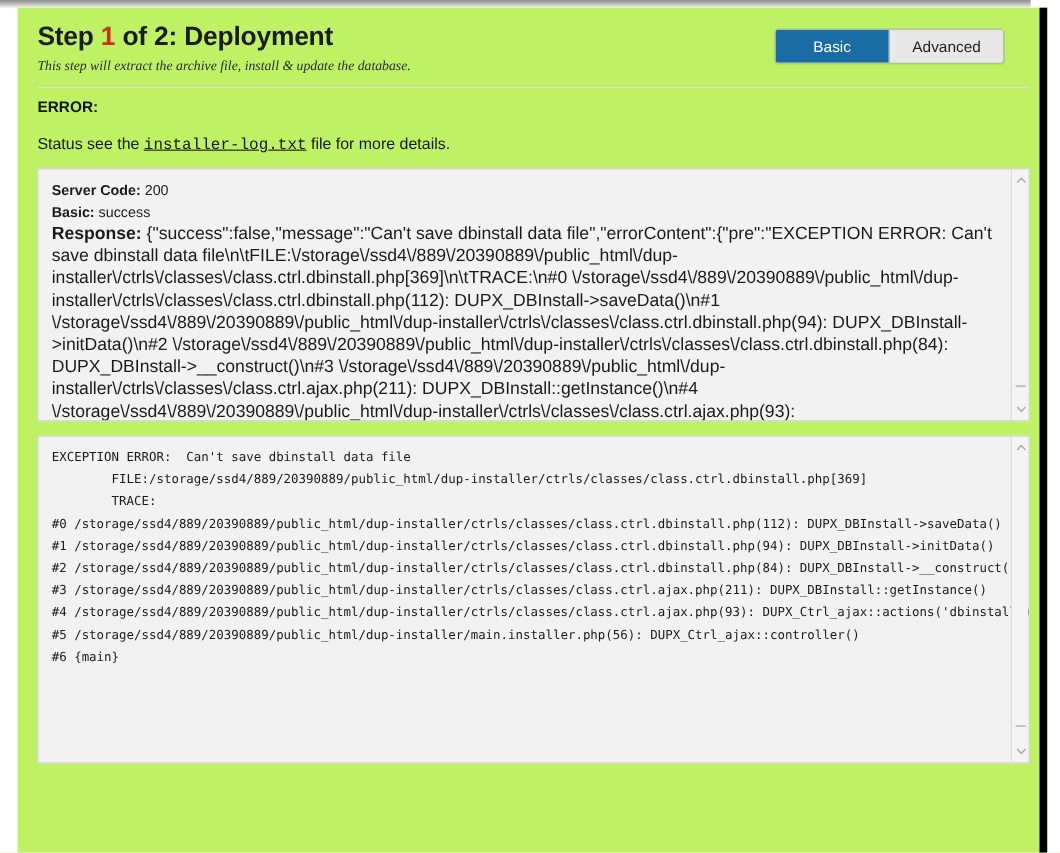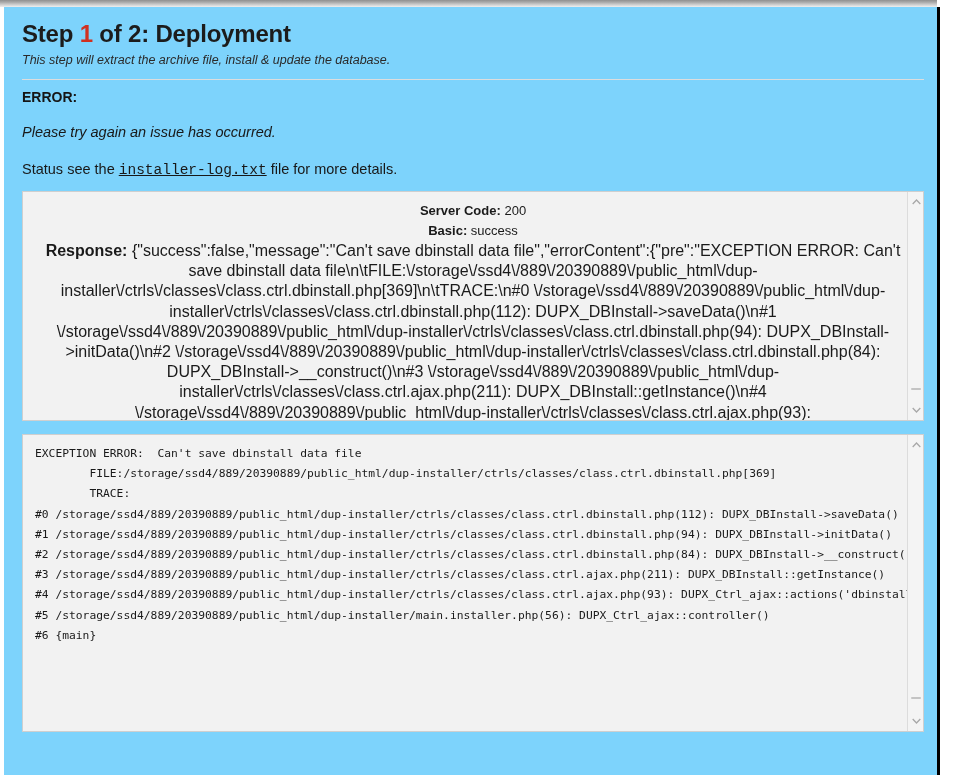--- a/index.html
+++ b/index.html
@@ -21,25 +21,25 @@
     position: absolute;
     top: 0; left: 0;
     width: 937px;
     height: 7px;
     background: linear-gradient(to bottom, #8f8f8f 0%, #adadad 35%, #d2d2d2 70%, #efefef 100%);
   }
 
   .page {
     position: absolute;
     top: 7px;
-    left: 4px;
+    left: 16px;
     width: 936px;
     height: 768px;
-    background: #7dd3fc;
-    border-right: 3px solid #000000;
+    background: #bef264;
+    border-right: 7px solid #000000;
     box-sizing: border-box;
     overflow: hidden;
   }
 
   .inner {
     padding: 14px 16px 0 18px;
   }
 
   
   .hdr {
@@ -53,20 +53,21 @@
     letter-spacing: -0.2px;
     margin: 0;
     line-height: 1.1;
   }
   .hdr-title .stepnum { color: #d03020; }
   .hdr-sub {
     font-style: italic;
     font-size: 12.5px;
     color: #2a2a2a;
     margin-top: 6px;
+    font-family: Liberation Serif, serif;
   }
   .mode-toggle {
     position: absolute;
     right: 16px;
     top: 5px;
     display: flex;
     border: 1px solid #b4b4b4;
     border-radius: 4px;
     overflow: hidden;
     box-shadow: 0 1px 1px rgba(0,0,0,.08);
@@ -128,21 +129,21 @@
     box-sizing: border-box;
     width: 902px;
     overflow: hidden;
   }
   .pane-body {
     padding: 9px 12px 9px 12px;
     overflow: hidden;
     box-sizing: border-box;
     height: 100%;
   }
-  .pane-resp { height: 230px; text-align: center; }
+  .pane-resp { height: 230px; }
   .pane-trace { height: 298px; }
 
   .kv { font-size: 13px; line-height: 20px; color: #1a1a1a; }
   .kv b { font-weight: bold; }
   .resp-text {
     font-size: 16px;
     line-height: 20.2px;
     color: #1a1a1a;
     word-break: break-word;
     margin-top: 0;
@@ -196,28 +197,31 @@
 
 <div class="top-strip"></div>
 
 <div class="page">
   <div class="inner">
 
     <div class="hdr">
       <h1 class="hdr-title"><span>Step </span><span class="stepnum">1</span><span> of 2: Deployment</span></h1>
       <div class="hdr-sub">This step will extract the archive file, install &amp; update the database.</div>
 
+      <div class="mode-toggle">
+        <div class="mode-btn active">Basic</div>
+        <div class="mode-btn">Advanced</div>
+      </div>
     </div>
 
     <hr class="rule">
 
     <div class="err-head">ERROR:</div>
 
     <div class="err-msg">
-      <div class="italic">Please try again an issue has occurred.</div>
     </div>
 
     <div class="see-log"><span>Status see the </span><a href="#">installer-log.txt</a><span> file for more details.</span></div>
 
     <div class="pane pane-resp">
       <div class="pane-body">
         <div class="kv"><b>Server Code:</b>
           <span>200</span>
         </div>
         <div class="kv"><b>Basic:</b>

